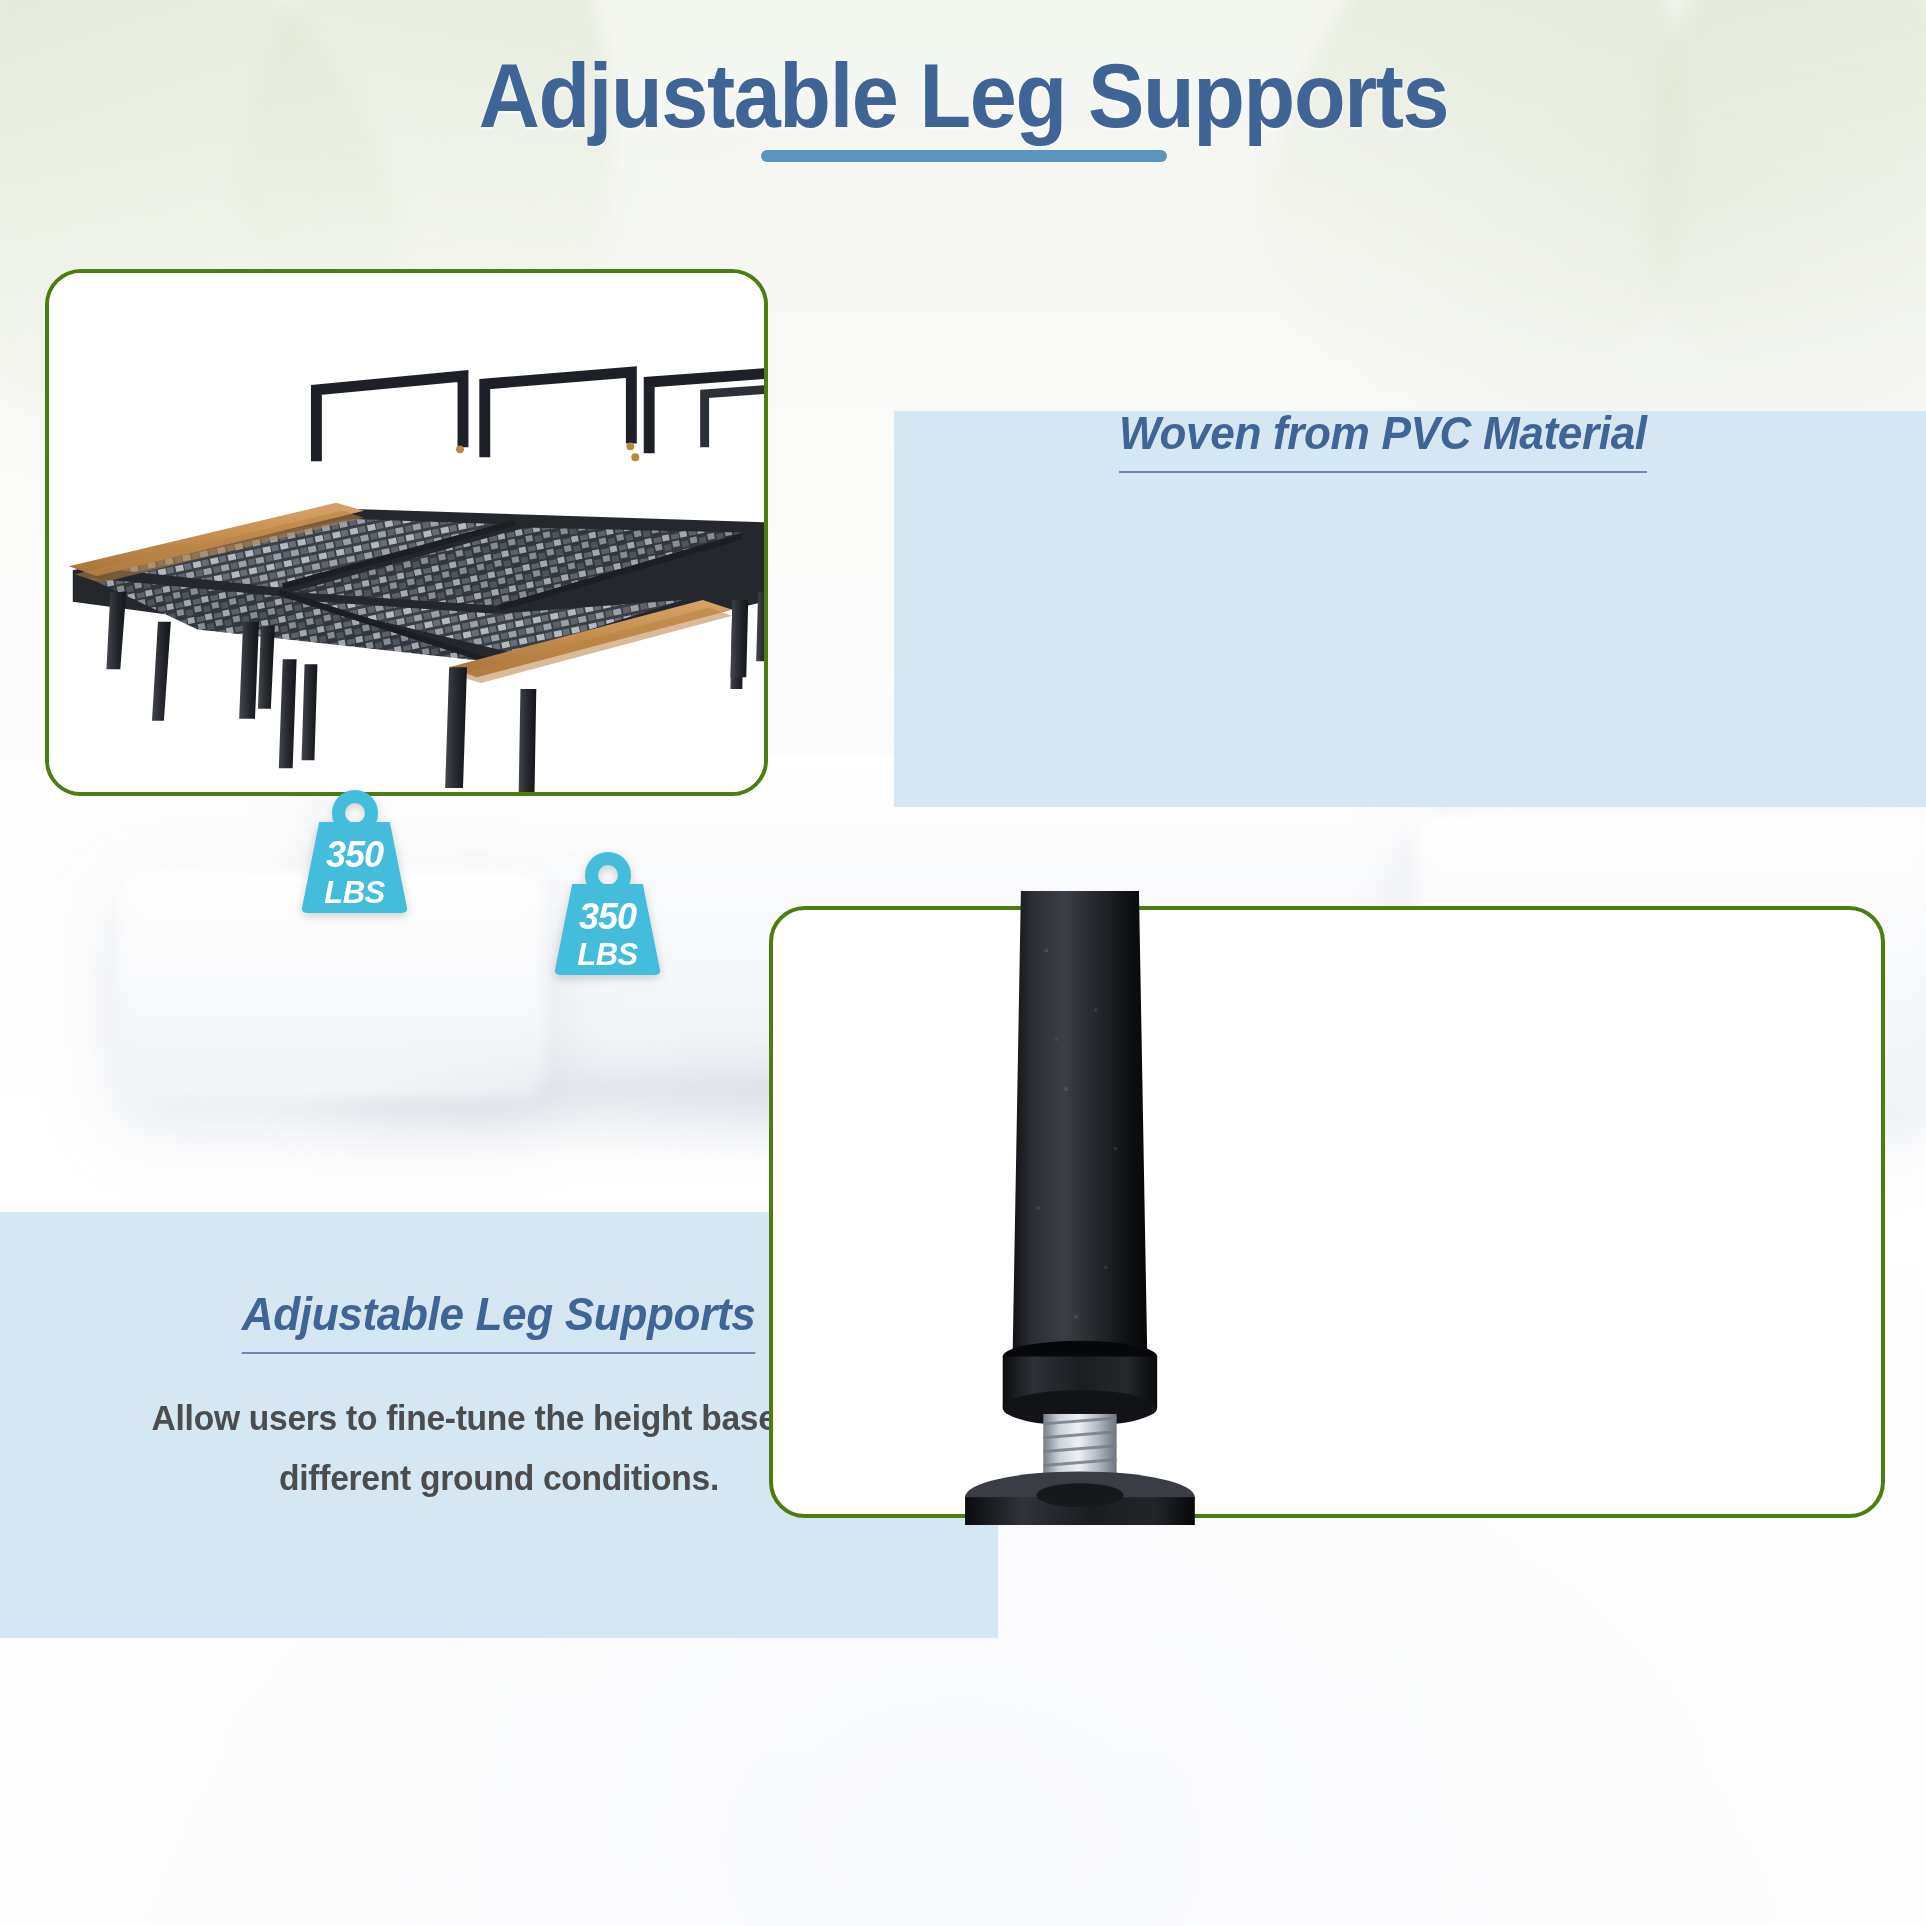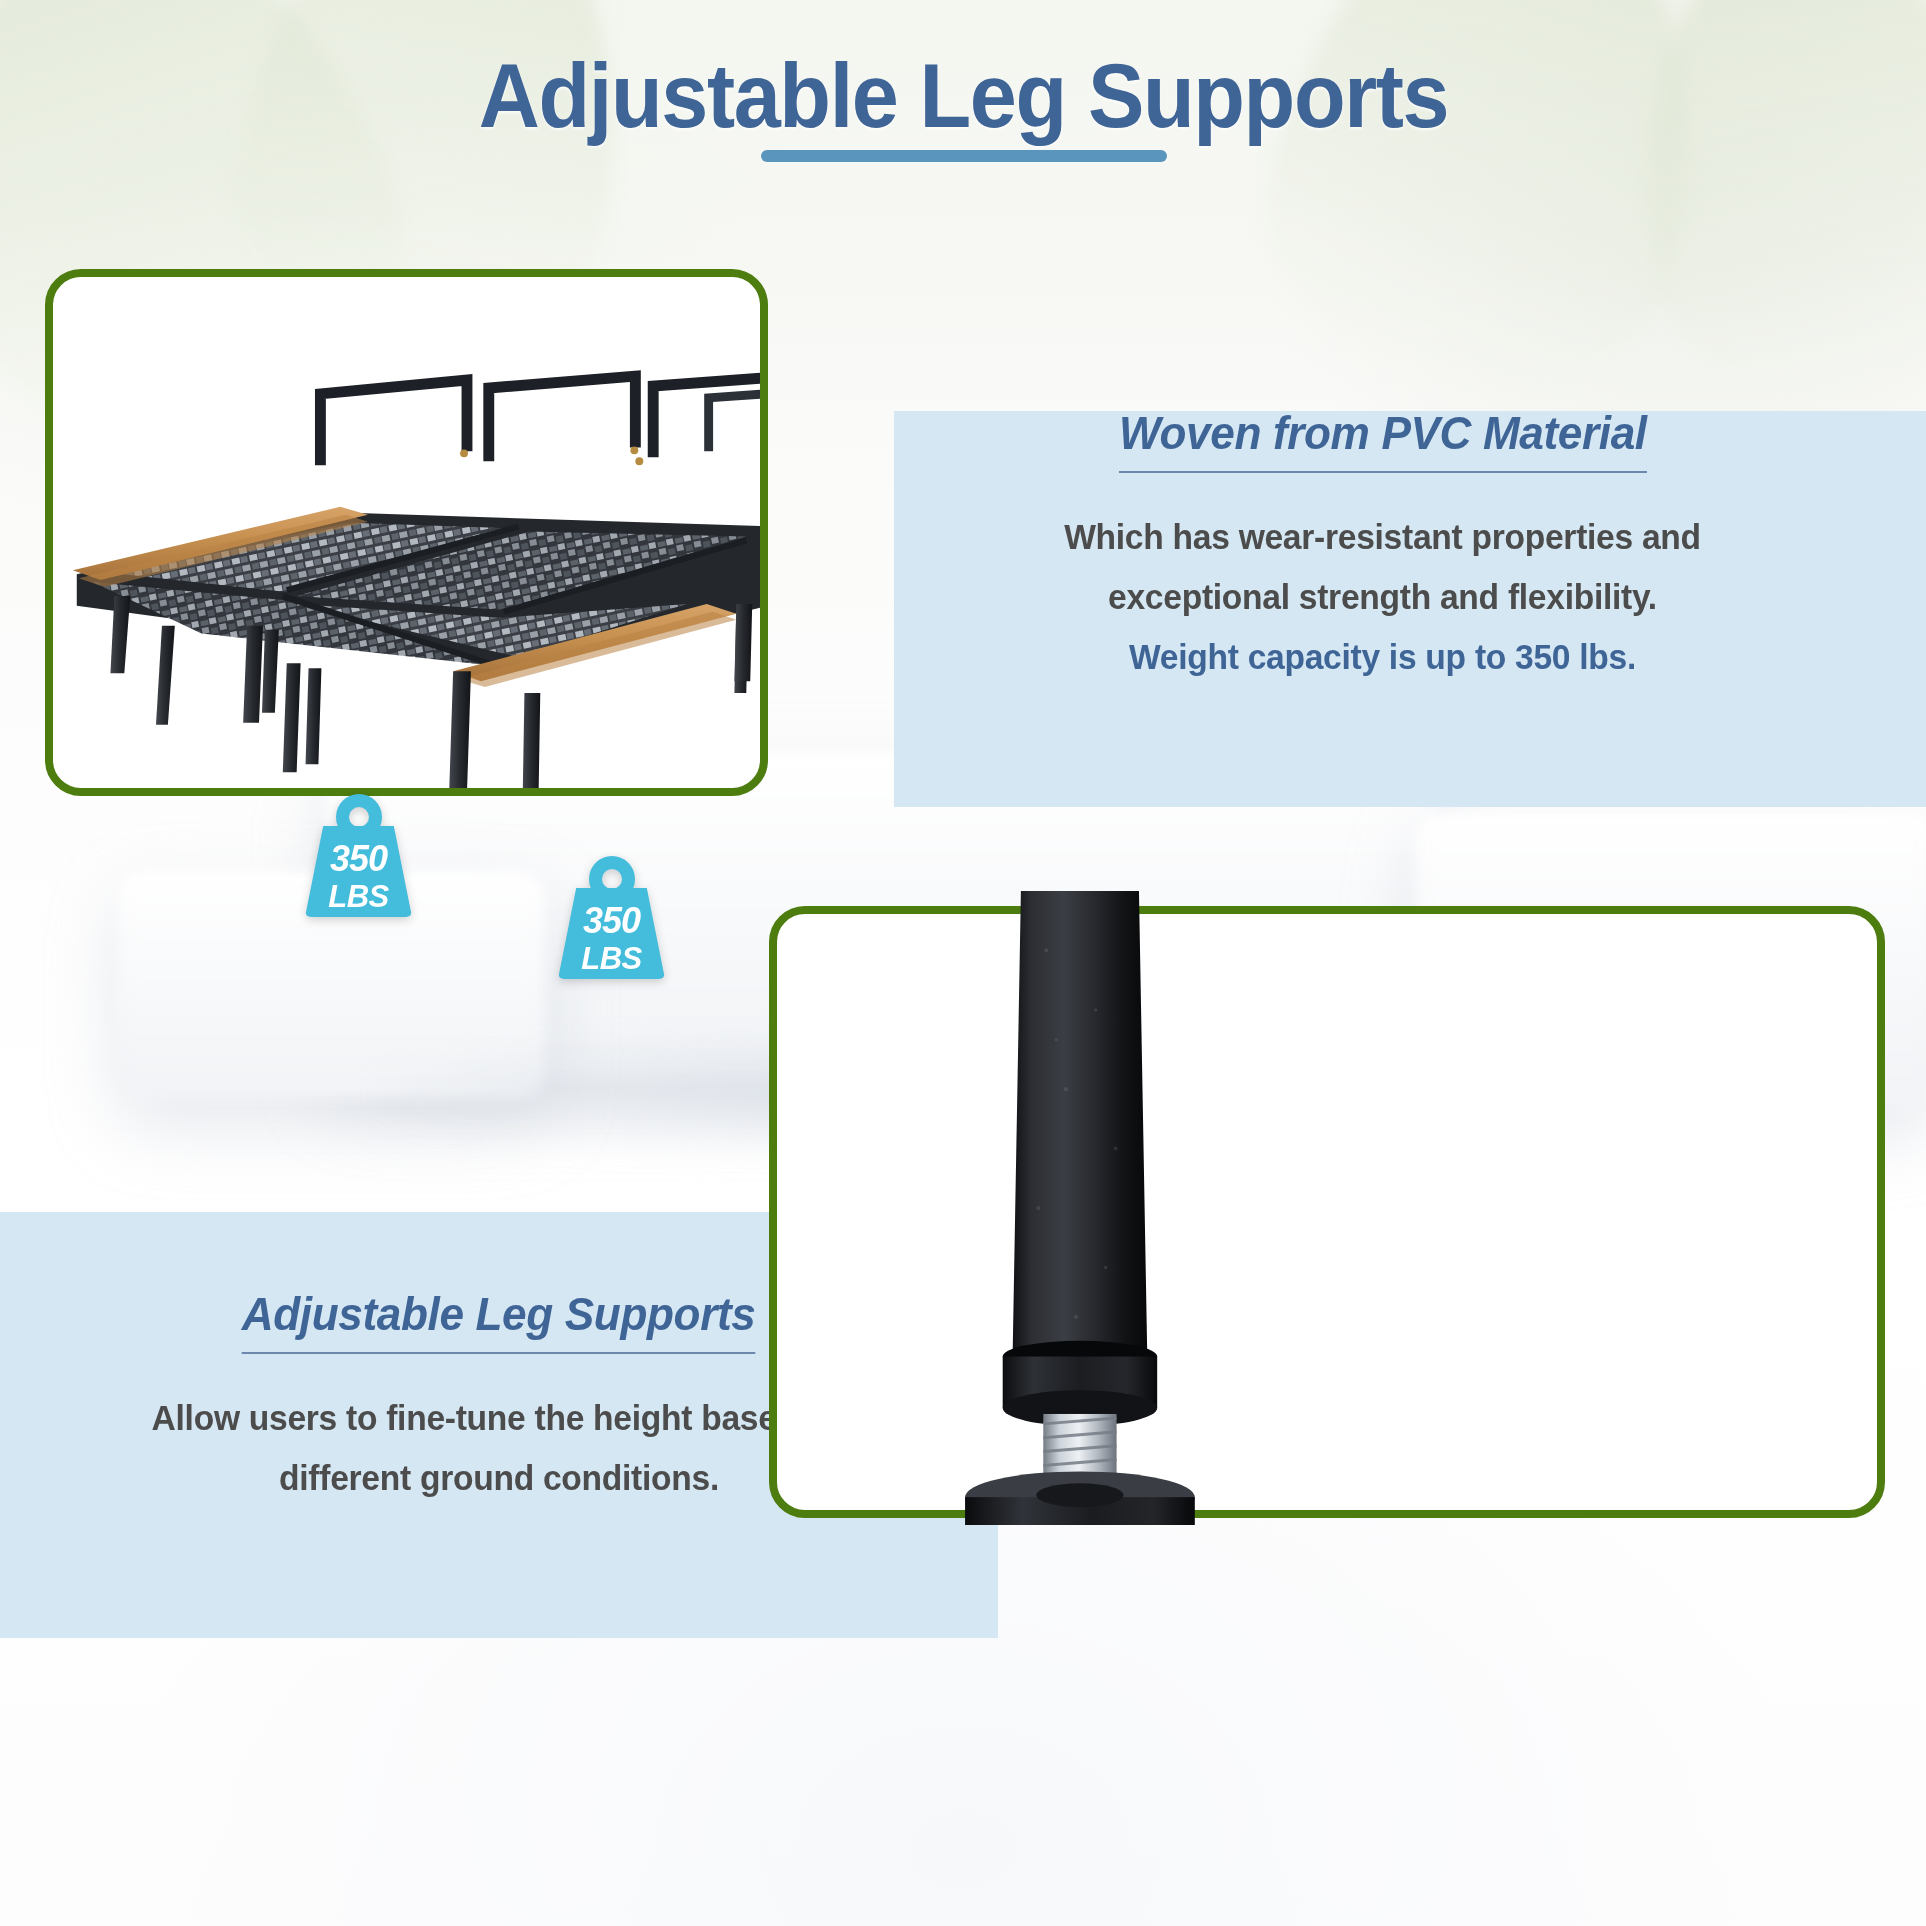--- a/index.html
+++ b/index.html
@@ -61,21 +61,21 @@
 
   
   .bluepanel { position:absolute; background:#d4e7f3; }
   #panel-right  { left:894px; top:411px;  width:1033px; height:396px; }
   #panel-left   { left:0px;   top:1212px; width:998px; height:426px; }
 
   
   .photocard {
     position:absolute;
     background:#ffffff;
-    border:8px solid #4d7c0f;
+    border:4px solid #4d7c0f;
     border-radius:36px;
   }
   #card-bed { left:45px; top:269px; width:723px; height:527px; }
   #card-leg { left:769px; top:906px; width:1116px; height:612px; }
 
   
   .feature { position:absolute; text-align:center; }
   .feat-head {
     font-size:46px; font-weight:bold; font-style:italic;
     color:#3f6496;
@@ -245,25 +245,20 @@
     <span class="body"></span>
     <span class="txt">
       <div class="n">350</div>
       <div class="u">LBS</div>
     </span>
   </div>
 </div>
 
 <div class="feature" id="feature-pvc">
   <div class="feat-head">Woven from PVC Material</div>
-  <div class="feat-body">
-    <div class="feat-line">Which has wear-resistant properties and</div>
-    <div class="feat-line">exceptional strength and flexibility.</div>
-    <div class="feat-line accent">Weight capacity is up to 350 lbs.</div>
-  </div>
 </div>
 
 <div class="feature" id="feature-legs">
   <div class="feat-head">Adjustable Leg Supports</div>
   <div class="feat-body">
     <div class="feat-line">Allow users to fine-tune the height based on</div>
     <div class="feat-line">different ground conditions.</div>
   </div>
 </div>
 

